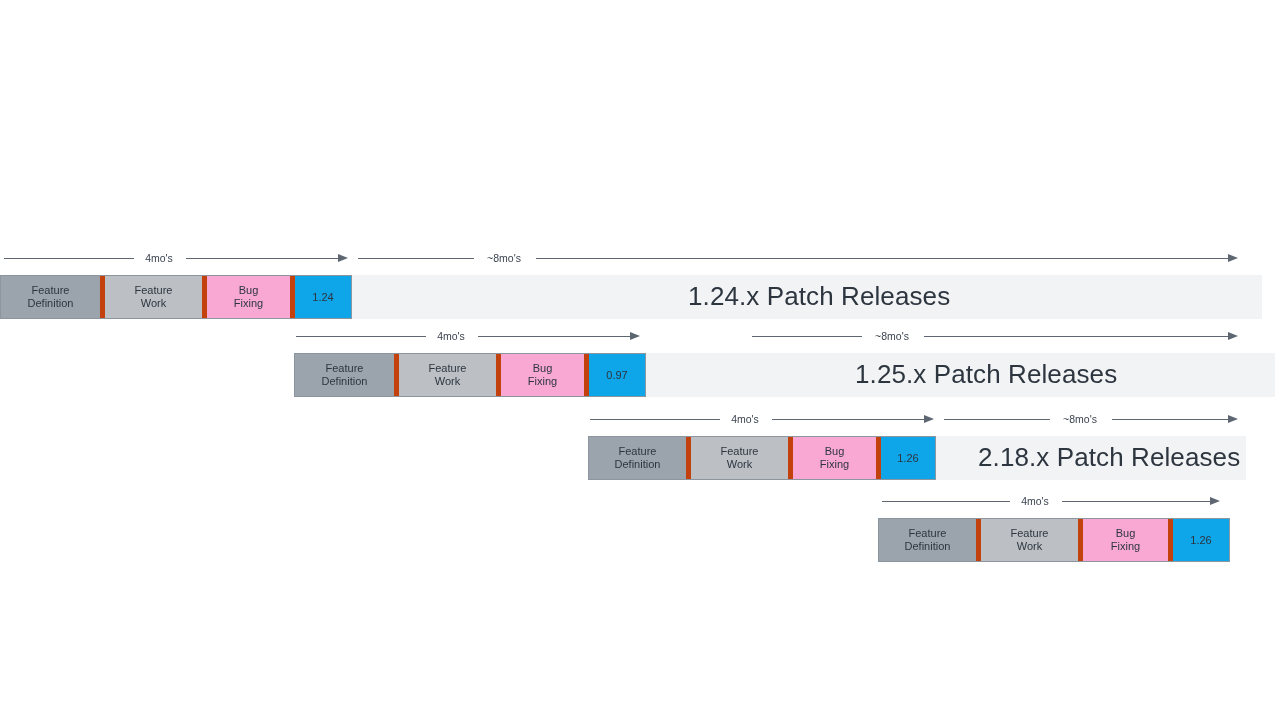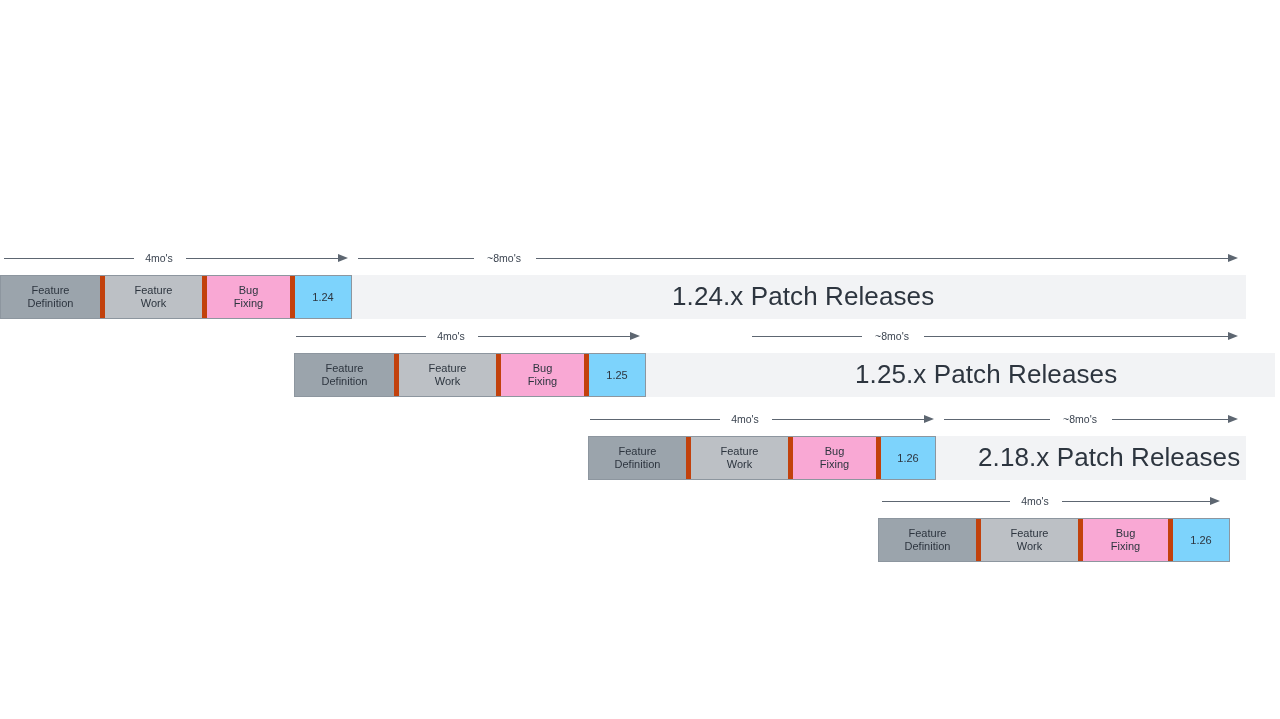--- a/index.html
+++ b/index.html
@@ -97,21 +97,21 @@
     white-space: nowrap;
   }
   .phase-box:last-child {
     border-right: none;
   }
   .phase-box .l2 { display: block; }
 
   .tone-1 { background: #9ba4ac; }
   .tone-2 { background: #bcc0c5; }
   .tone-3 { background: #f9a8d4; }
-  .tone-4 { background: #7dd3fc; }
+  .tone-4 { background: #0ea5e9; }
 </style>
 </head>
 <body>
 
 <div id="diagram">
 
   <div class="row">
 
     <div class="arrow-ruler" style="left:4px; top:250px; width:344px;">
       <div class="arrow-line seg-left" style="width:130px;"></div>
@@ -120,21 +120,21 @@
       <div class="arrow-head"></div>
     </div>
 
     <div class="arrow-ruler" style="left:358px; top:250px; width:880px;">
       <div class="arrow-line seg-left" style="width:116px;"></div>
       <div class="arrow-label" style="left:116px; width:60px;">~8mo's</div>
       <div class="arrow-line seg-right" style="left:178px; width:693px;"></div>
       <div class="arrow-head"></div>
     </div>
 
-    <div class="patch-band" style="left:0px; top:275px; width:1246px; height:44px;">
+    <div class="patch-band" style="left:16px; top:275px; width:1246px; height:44px;">
       <div class="patch-band-label" style="left:672px; top:6px;">1.24.x Patch Releases</div>
     </div>
 
     <div class="phase-bar" style="left:0px; top:275px; width:352px; height:44px;">
       <div class="phase-box tone-1" style="width:104px;">
         <span class="l1">Feature</span>
         <span class="l2">Definition</span>
       </div>
       <div class="phase-box tone-2" style="width:102px;">
         <span class="l1">Feature</span>
@@ -177,21 +177,21 @@
       </div>
       <div class="phase-box tone-2" style="width:102px;">
         <span class="l1">Feature</span>
         <span class="l2">Work</span>
       </div>
       <div class="phase-box tone-3" style="width:88px;">
         <span class="l1">Bug</span>
         <span class="l2">Fixing</span>
       </div>
       <div class="phase-box tone-4" style="width:56px;">
-        <span>1.25</span>
+        <span>0.97</span>
       </div>
     </div>
   </div>
 
   <div class="row">
 
     <div class="arrow-ruler" style="left:590px; top:411px; width:344px;">
       <div class="arrow-line seg-left" style="width:130px;"></div>
       <div class="arrow-label" style="left:130px; width:50px;">4mo's</div>
       <div class="arrow-line seg-right" style="left:182px; width:153px;"></div>

